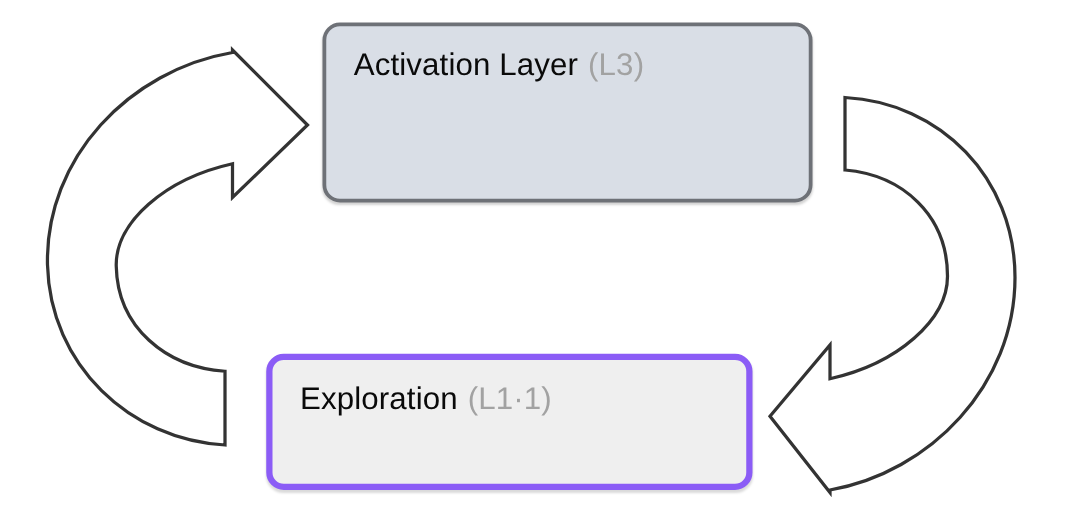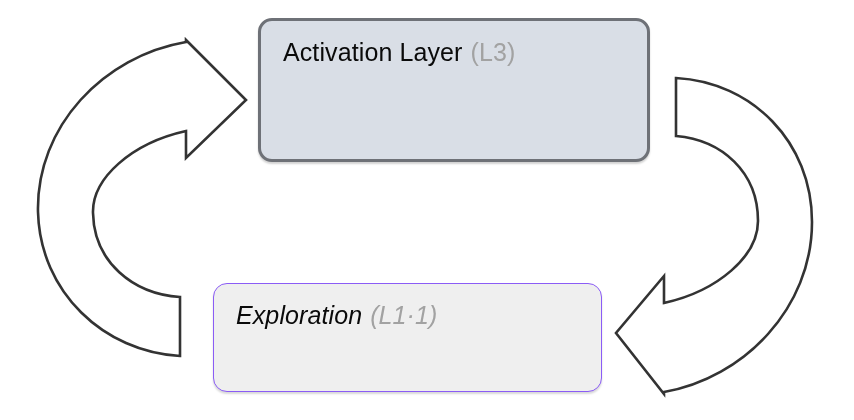--- a/index.html
+++ b/index.html
@@ -39,23 +39,22 @@
     background: #d9dee6;
     border: 3px solid #6e7177;
     box-shadow: 0 2px 2px rgba(0,0,0,0.18);
   }
   #node-exploration {
     left: 213px;
     top: 283px;
     width: 389px;
     height: 109px;
     background: #efefef;
-    border: 1px solid #8b5cf6;
+    border: 5px solid #8b5cf6;
     box-shadow: 0 2px 2px rgba(0,0,0,0.15);
-    font-style: italic;
   }
   .node-label {
     position: absolute;
     left: 22px;
     top: 16px;
     font-size: 25px;
     line-height: 30px;
     white-space: nowrap;
     letter-spacing: 0.1px;
   }

